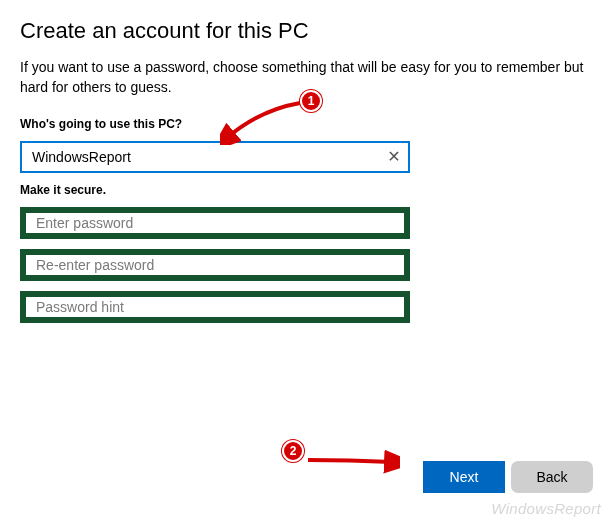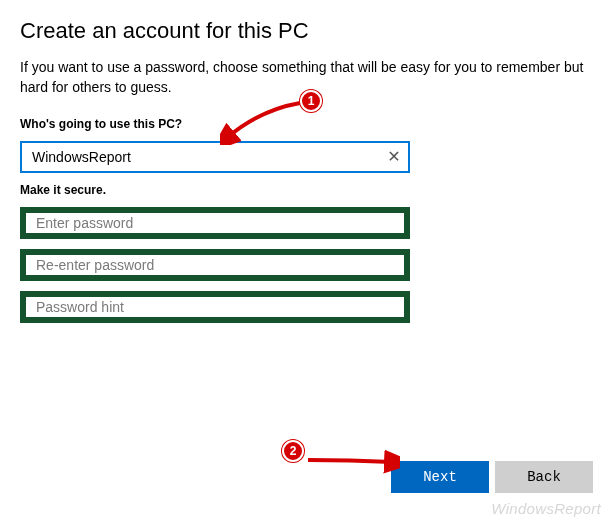--- a/index.html
+++ b/index.html
@@ -69,37 +69,38 @@
     }
     .section-spacer { }
     .buttons-row {
       position: absolute;
       right: 20px;
       bottom: 30px;
       display: flex;
       gap: 6px;
     }
     .btn {
-      width: 98px;
+      width: 82px;
       height: 32px;
       font-size: 14px;
-      font-family: Liberation Mono, monospace;
+      font-family: Liberation Sans, sans-serif;
       border: none;
       cursor: pointer;
       display: flex;
       align-items: center;
       justify-content: center;
     }
     .btn-primary {
       background: #0067C0;
       color: #fff;
     }
     .btn-secondary {
       background: #cfcfcf;
       color: #000;
+      border-radius: 7px;
     }
     .annotation {
       position: absolute;
       pointer-events: none;
     }
     .badge {
       width: 22px;
       height: 22px;
       border-radius: 50%;
       background: #d40202;

